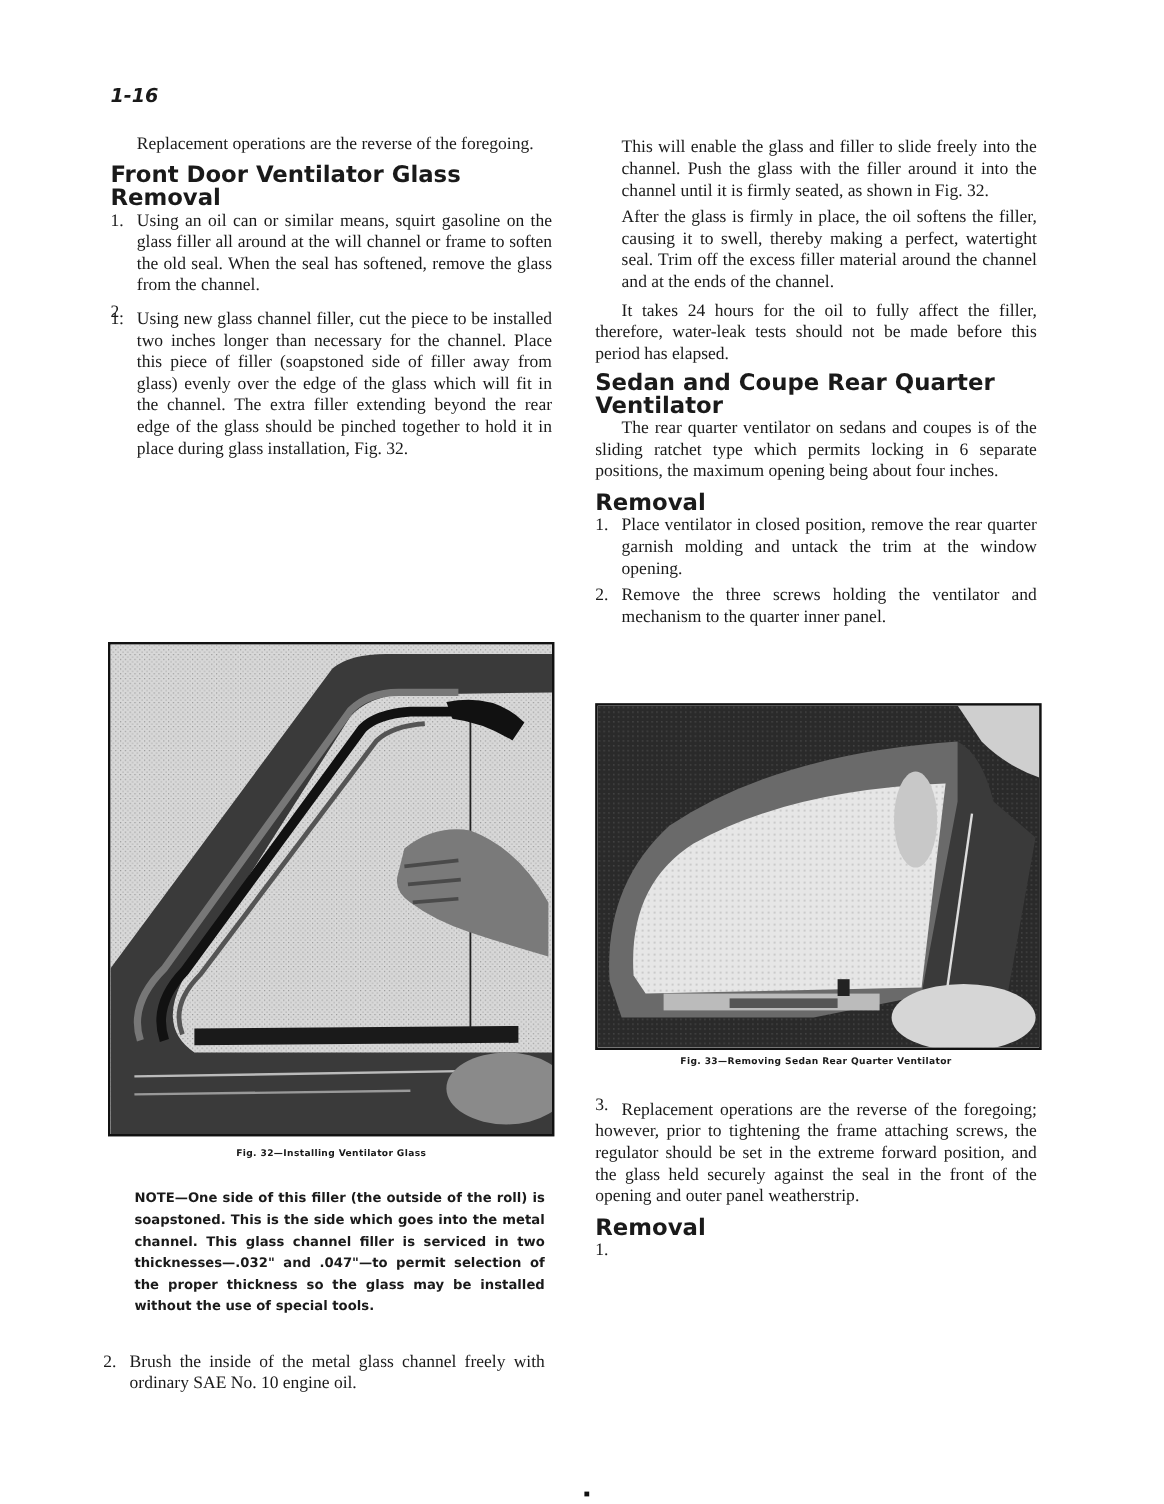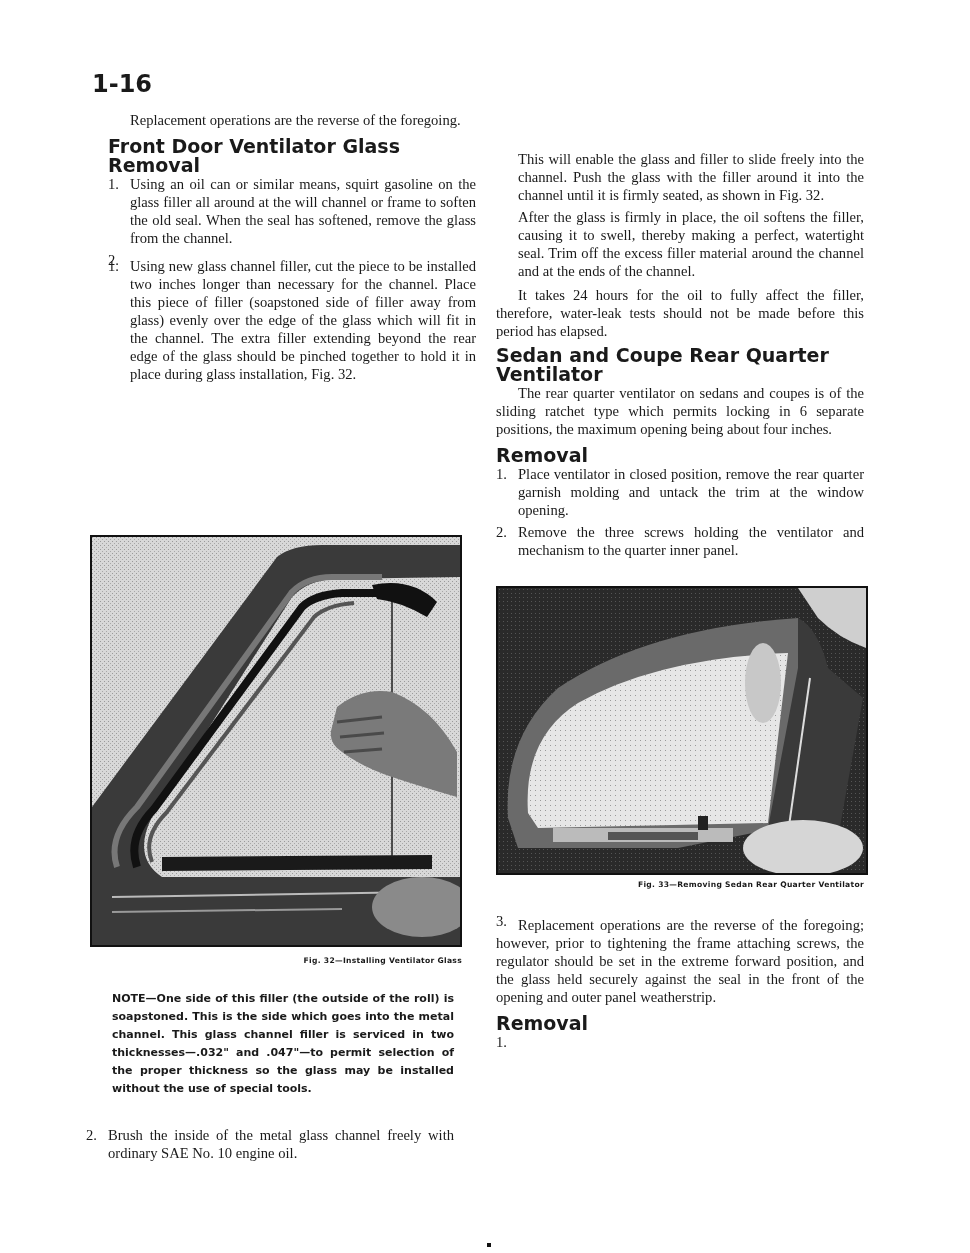--- a/index.html
+++ b/index.html
@@ -1,36 +1,36 @@
 <!DOCTYPE html>
 <html><head>
 <meta charset="utf-8">
 <style>
   html, body { margin: 0; padding: 0; background: #ffffff; }
   body { width: 970px; height: 1253px; position: relative; overflow: hidden;
          font-family: "Liberation Serif", "DejaVu Serif", serif; color: #1a1a1a; }
   .page-num { position: absolute; left: 92px; top: 70px; font-family: "DejaVu Sans", sans-serif;
-              font-weight: bold; font-size: 24px; letter-spacing: 0px; }
+              font-weight: bold; font-style: italic; font-size: 16px; letter-spacing: 0px; }
   .col { position: absolute; }
-  .col-left { left: 108px; top: 111px; width: 368px; }
-  .col-right { left: 496px; top: 114px; width: 368px; margin-top: 36px; }
+  .col-left { left: 92px; top: 111px; width: 368px; }
+  .col-right { left: 496px; top: 114px; width: 368px; }
   p { margin: 0; font-size: 14.6px; line-height: 18px; text-align: justify; }
   .indent { text-indent: 22px; }
   .blockind { padding-left: 22px; }
   h2, h3 { margin: 0; font-family: "DejaVu Sans", sans-serif; font-weight: bold; font-size: 19px; line-height: 19px; }
   ol.steps { list-style: none; margin: 0; padding: 0; }
   ol.steps li { position: relative; padding-left: 22px; font-size: 14.6px; line-height: 18px; text-align: justify; }
   ol.steps li .num { position: absolute; left: 0; top: 0; }
   .gap4 { height: 4px; } .gap6 { height: 6px; } .gap8 { height: 8px; }
 
   .figure { position: absolute; background: #cfcfcf; border: 2px solid #111; overflow: hidden; }
   .fig32 { left: 90px; top: 535px; width: 368px; height: 408px; }
   .fig33 { left: 496px; top: 586px; width: 368px; height: 285px; }
   .caption { position: absolute; font-family: "DejaVu Sans", sans-serif; font-weight: bold;
-             font-size: 7.6px; letter-spacing: 0.3px; text-align: right; }
+             font-size: 7.6px; letter-spacing: 0.3px; text-align: center; }
   .cap32 { left: 90px; top: 956px; width: 372px; }
   .cap33 { left: 496px; top: 880px; width: 368px; }
 
   .note { position: absolute; left: 112px; top: 990px; width: 342px;
           font-family: "DejaVu Sans", sans-serif; font-weight: bold; font-size: 11px; line-height: 18px;
           text-align: justify; }
   .after-note { position: absolute; left: 86px; top: 1126px; width: 368px; }
   .dot { position: absolute; left: 487px; top: 1243px; width: 4px; height: 4px; background: #111; }
   svg { display: block; }
 </style>

